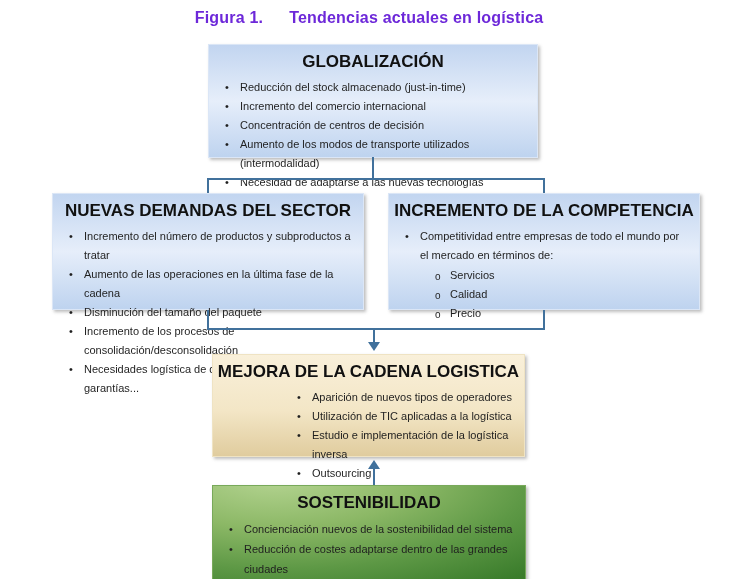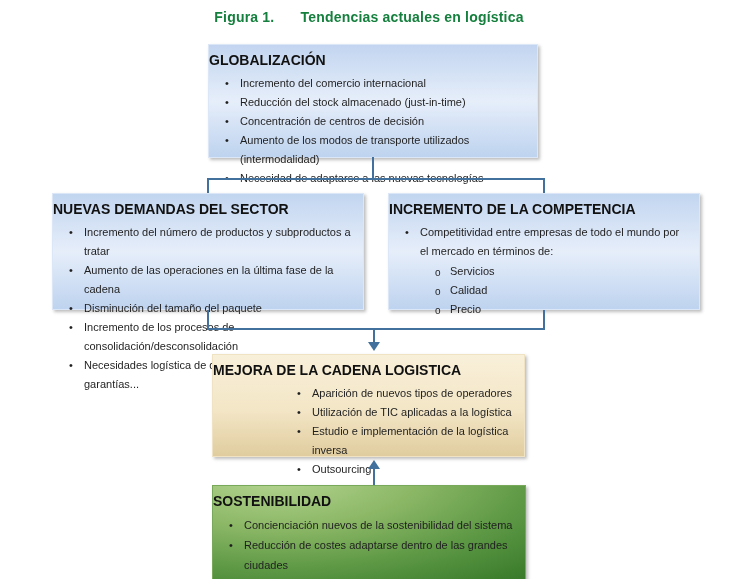--- a/index.html
+++ b/index.html
@@ -8,35 +8,36 @@
     position: relative;
     width: 738px;
     height: 579px;
     background: #ffffff;
     overflow: hidden;
   }
   .figure-title {
     position: absolute;
     top: 9px; left: 0; width: 100%;
     text-align: center;
-    font-size: 14px;
+    font-size: 16px;
     font-weight: bold;
-    color: #15803d;
+    color: #6d28d9;
     letter-spacing: 0.2px;
   }
   .figure-title .prefix { margin-right: 26px; }
 
   .box {
     position: absolute;
     box-sizing: border-box;
     box-shadow: 2px 2px 3px rgba(110,110,110,0.45);
     color: #1f1f1f;
   }
   .box-header {
-    font-size: 14px;
+    text-align: center;
+    font-size: 17px;
     font-weight: bold;
     padding-top: 7px;
     margin-bottom: 6px;
     color: #111111;
   }
   ul.bullets {
     list-style: none;
     margin: 0;
     padding: 0 8px 0 14px;
     font-size: 11px;
@@ -103,22 +104,22 @@
 
 <div class="canvas">
 
   <div class="figure-title">
     <span class="prefix">Figura 1.</span><span>Tendencias actuales en logística</span>
   </div>
 
   <div class="box box-blue" id="box-globalizacion">
     <div class="box-header">GLOBALIZACIÓN</div>
     <ul class="bullets">
+        <li>Reducción del stock almacenado (just-in-time)</li>
         <li>Incremento del comercio internacional</li>
-        <li>Reducción del stock almacenado (just-in-time)</li>
         <li>Concentración de centros de decisión</li>
         <li>Aumento de los modos de transporte utilizados (intermodalidad)</li>
         <li>Necesidad de adaptarse a las nuevas tecnologías</li>
       </ul>
   </div>
 
   <div class="line" style="left:372px; top:157px; width:2px; height:22px;"></div>
   <div class="line" style="left:207px; top:178px; width:338px; height:2px;"></div>
   <div class="line" style="left:207px; top:178px; width:2px; height:16px;"></div>
   <div class="line" style="left:543px; top:178px; width:2px; height:16px;"></div>

